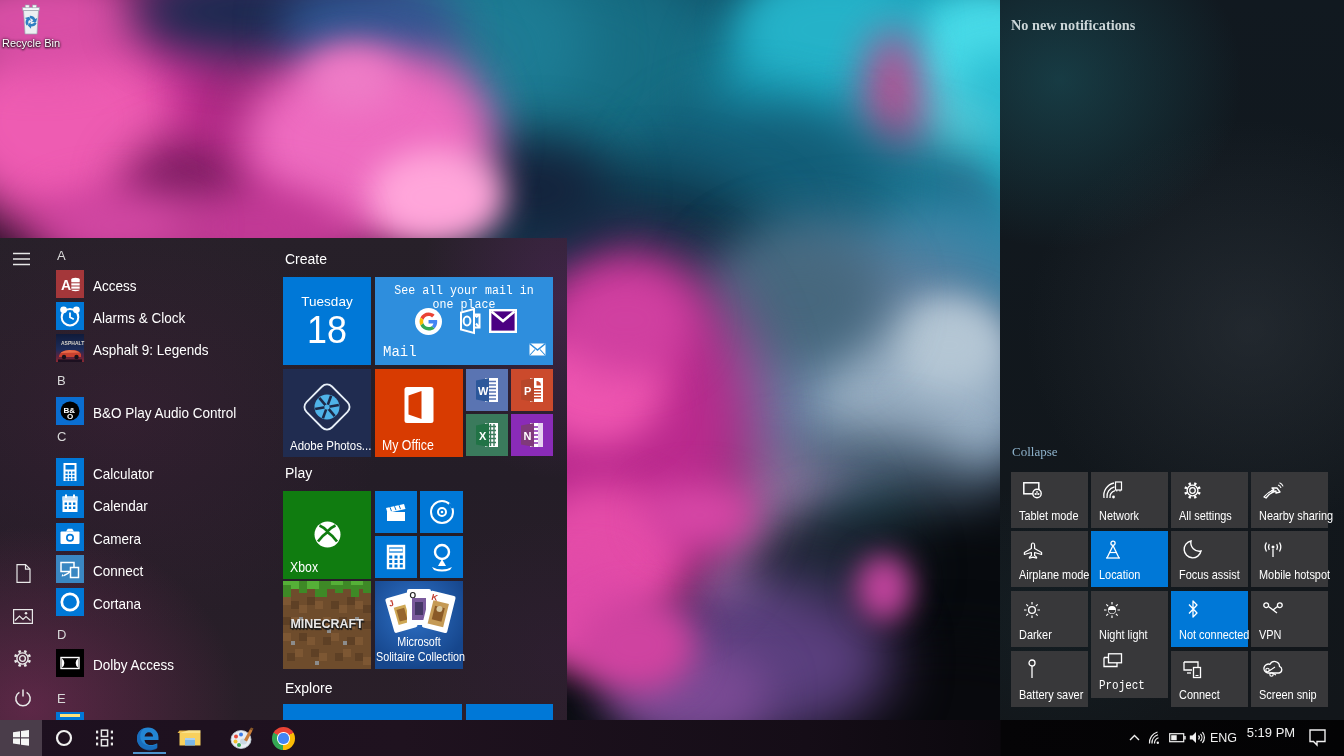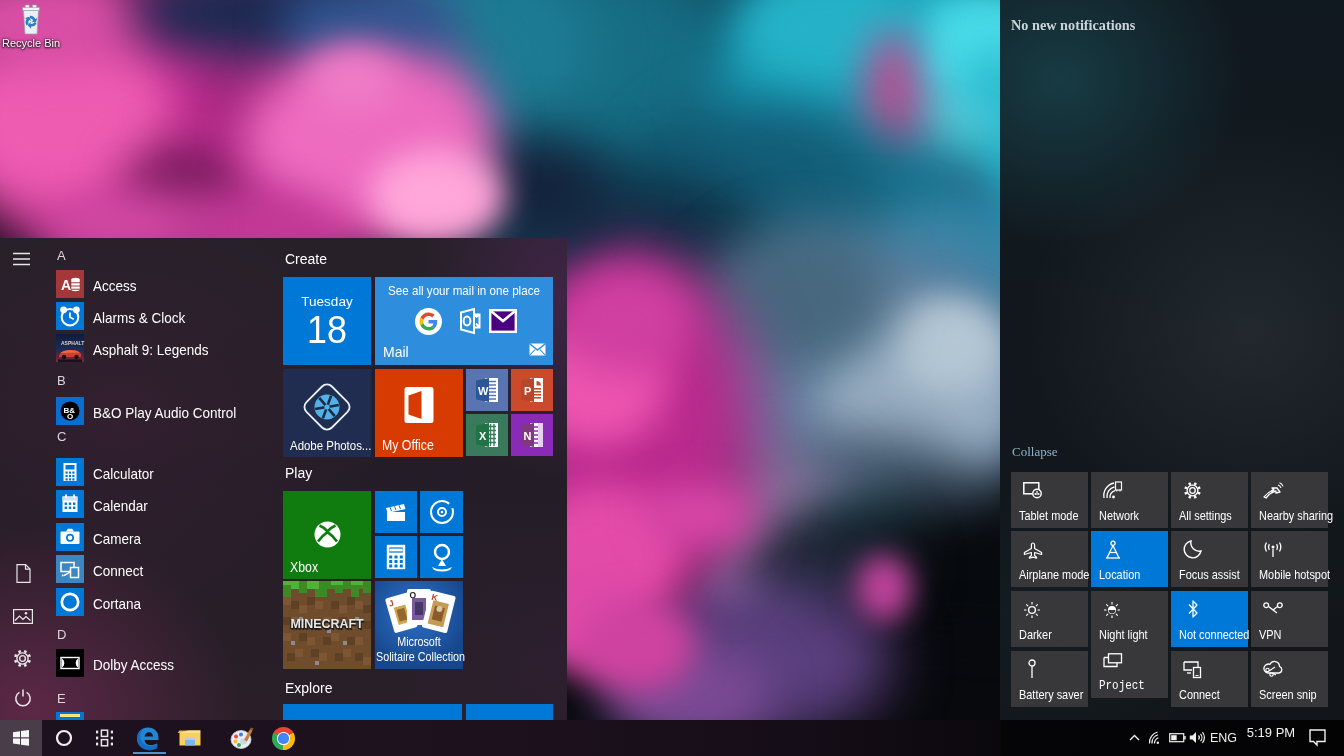--- a/index.html
+++ b/index.html
@@ -251,21 +251,21 @@
 </div>
 
 <div id="tiles">
   <div class="abs" style="left:285px;top:251px;font-size:14px;color:#fff;">Create</div>
 
   <div class="tile" style="left:283px;top:277px;width:88px;height:88px;background:#0078d7;text-align:center;">
     <div style="margin-top:17px;font-size:13.5px;color:#fff;">Tuesday</div>
     <div style="margin-top:1px;font-size:39px;color:#fff;line-height:40px;transform:scaleX(0.92);">18</div>
   </div>
 
-  <div class="tile" style="left:375px;top:277px;width:178px;height:88px;background:#2e8edd;">
+  <div class="tile" style="left:375px;top:277px;width:178px;height:88px;background:#2e8edd;font-family:Liberation Mono, monospace;">
     <div style="position:absolute;left:0;top:7px;width:178px;text-align:center;font-size:12.5px;color:#fff;transform:scaleX(0.93);">See all your mail in one place</div>
     <svg class="abs" style="left:40px;top:31px;" width="27" height="27" viewBox="0 0 48 48">
       <circle cx="24" cy="24" r="24" fill="#fff"></circle>
       <g transform="translate(8,8) scale(0.67)">
         <path fill="#EA4335" d="M24 9.5c3.54 0 6.71 1.22 9.21 3.6l6.85-6.85C35.9 2.38 30.47 0 24 0 14.62 0 6.51 5.38 2.56 13.22l7.98 6.19C12.43 13.72 17.74 9.5 24 9.5z"></path>
         <path fill="#4285F4" d="M46.98 24.55c0-1.57-.15-3.09-.38-4.55H24v9.02h12.94c-.58 2.96-2.26 5.48-4.78 7.18l7.73 6c4.51-4.18 7.09-10.36 7.09-17.65z"></path>
         <path fill="#FBBC05" d="M10.53 28.59c-.48-1.45-.76-2.99-.76-4.59s.27-3.14.76-4.59l-7.98-6.19C.92 16.46 0 20.12 0 24c0 3.88.92 7.54 2.56 10.78l7.97-6.19z"></path>
         <path fill="#34A853" d="M24 48c6.48 0 11.93-2.13 15.89-5.81l-7.73-6c-2.15 1.45-4.92 2.3-8.16 2.3-6.26 0-11.57-4.22-13.47-9.91l-7.98 6.19C6.51 42.62 14.62 48 24 48z"></path>
       </g>
     </svg>

